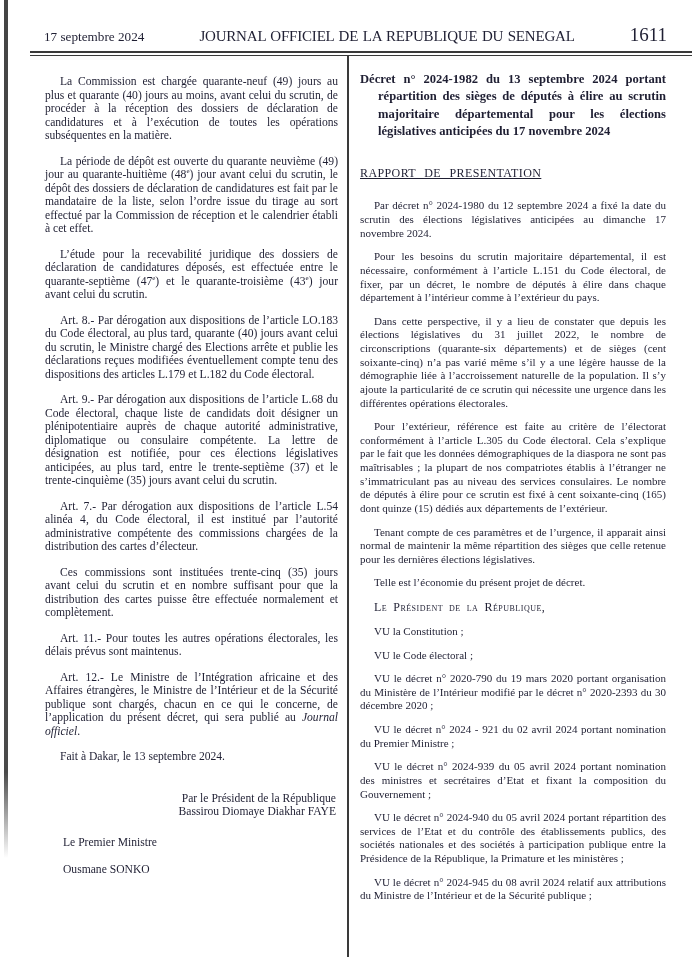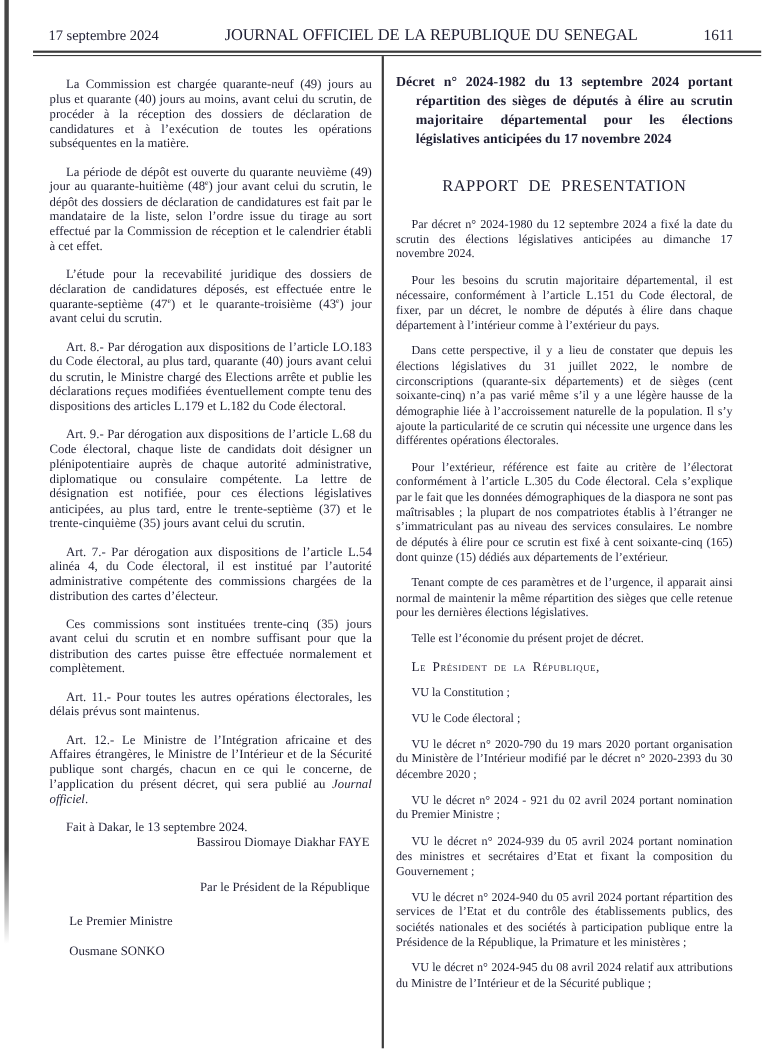--- a/index.html
+++ b/index.html
@@ -12,21 +12,21 @@
   .scan-bar{
     position:absolute;left:4px;top:0;width:4px;height:858px;
     background:linear-gradient(to bottom,#454545 0%,#4a4a4a 90%,rgba(74,74,74,0) 100%);
   }
   .header{
     display:flex;justify-content:space-between;align-items:baseline;
     padding:24px 32px 5px 44px;
   }
   .header-date{font-size:13.2px;}
   .journal-title{font-size:15px;letter-spacing:-0.2px;word-spacing:1px;}
-  .page-number{font-size:14px;}
+  .page-number{font-size:19px;}
   .double-rule{
     margin:0 7px 0 30px;height:2px;
     border-top:2px solid #3a3a3a;border-bottom:1px solid #3a3a3a;
   }
   .columns{display:flex;padding-left:30px;height:902px;}
   .col-left{
     width:317px;box-sizing:border-box;
     padding:19px 9px 0 15px;
     font-size:11.6px;line-height:1.165;
   }
@@ -44,22 +44,23 @@
   .sig-first{margin-top:28px;}
   .sig-left{text-align:left;text-indent:18px;margin:0;}
   .sig-pm-title{margin-top:17px;}
   .sig-pm-name{margin-top:14px;}
   .decree-title{
     font-weight:bold;font-size:12.6px;line-height:1.38;
     padding-left:18px;text-indent:-18px;text-align:justify;
     margin:0 0 25px;
   }
   .report-heading{
-    text-align:center;font-size:15px;letter-spacing:0.4px;word-spacing:5px;
+    text-align:left;font-size:12px;letter-spacing:0.4px;word-spacing:5px;
     margin:0 0 19px;
+    text-decoration:underline;
   }
   .col-right p{margin:0 0 10px;text-indent:14px;}
   .president-line{
     font-variant:small-caps;font-size:12px;letter-spacing:0.5px;word-spacing:2.5px;
     text-indent:0;margin:26px 0 17px;
   }
   .vu{margin-bottom:11px;}
 </style>
 </head>
 <body>
@@ -87,22 +88,22 @@
       <p>Art. 8.- Par dérogation aux dispositions de l’article LO.183 du Code électoral, au plus tard, quarante (40) jours avant celui du scrutin, le Ministre chargé des Elections arrête et publie les déclarations reçues modifiées éventuellement compte tenu des dispositions des articles L.179 et L.182 du Code électoral.</p>
       <p>Art. 9.- Par dérogation aux dispositions de l’article L.68 du Code électoral, chaque liste de candidats doit désigner un plénipotentiaire auprès de chaque autorité administrative, diplomatique ou consulaire compétente. La lettre de désignation est notifiée, pour ces élections législatives anticipées, au plus tard, entre le trente-septième (37) et le trente-cinquième (35) jours avant celui du scrutin.</p>
       <p>Art. 7.- Par dérogation aux dispositions de l’article L.54 alinéa 4, du Code électoral, il est institué par l’autorité administrative compétente des commissions chargées de la distribution des cartes d’électeur.</p>
       <p>Ces commissions sont instituées trente-cinq (35) jours avant celui du scrutin et en nombre suffisant pour que la distribution des cartes puisse être effectuée normalement et complètement.</p>
       <p>Art. 11.- Pour toutes les autres opérations électorales, les délais prévus sont maintenus.</p>
 
       <p><span>Art. 12.- Le Ministre de l’Intégration africaine et des Affaires étrangères, le Ministre de l’Intérieur et de la Sécurité publique sont chargés, chacun en ce qui le concerne, de l’application du présent décret, qui sera publié au </span><span class="it">Journal officiel</span><span>.</span></p>
 
       <p class="dateline">Fait à Dakar, le 13 septembre 2024.</p>
 
+      <p class="sig-right sig-first">Par le Président de la République</p>
       <p class="sig-right">Bassirou Diomaye Diakhar FAYE</p>
-      <p class="sig-right sig-first">Par le Président de la République</p>
       <p class="sig-left sig-pm-title">Le Premier Ministre</p>
       <p class="sig-left sig-pm-name">Ousmane SONKO</p>
     </div>
 
     <div class="col-right">
       <h2 class="decree-title">Décret n° 2024-1982 du 13 septembre 2024 portant répartition des sièges de députés à élire au scrutin majoritaire départemental pour les élections législatives anticipées du 17 novembre 2024</h2>
 
       <div class="report-heading">RAPPORT DE PRESENTATION</div>
 
       <p>Par décret n° 2024-1980 du 12 septembre 2024 a fixé la date du scrutin des élections législatives anticipées au dimanche 17 novembre 2024.</p>

